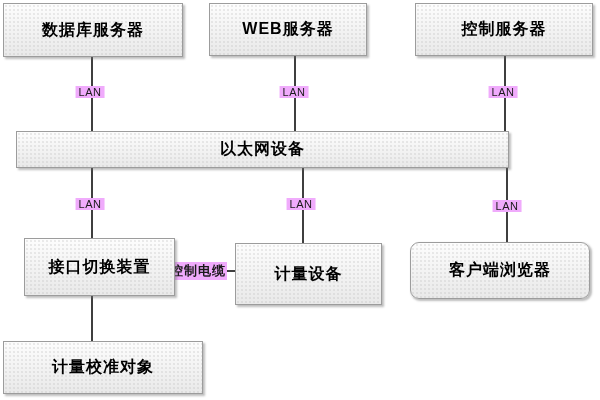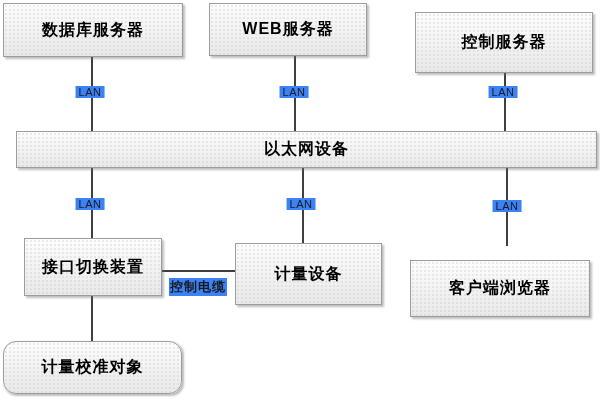--- a/index.html
+++ b/index.html
@@ -39,21 +39,21 @@
     background: #3f3f3f;
   }
   .hline {
     position: absolute;
     height: 2px;
     background: #3f3f3f;
   }
   .edge-label {
     position: absolute;
     transform: translate(-50%, -50%);
-    background: #3b82f6;
+    background: #f0abfc;
     padding: 0 3px;
     font-size: 11px;
     letter-spacing: 0.5px;
     color: #1a1a1a;
     white-space: nowrap;
   }
   .cable-label {
     font-size: 13px;
     font-weight: bold;
     letter-spacing: 1px;
@@ -73,24 +73,24 @@
   <div class="vline" style="left:506px; top:168px; height:78px;"></div>
   <div class="vline" style="left:91px; top:296px; height:45px;"></div>
   <div class="hline" style="left:162px; top:270px; width:73px;"></div>
 
   <div class="edge-label" style="left:90px; top:92px;">LAN</div>
   <div class="edge-label" style="left:294px; top:92px;">LAN</div>
   <div class="edge-label" style="left:503px; top:92px;">LAN</div>
   <div class="edge-label" style="left:90px; top:204px;">LAN</div>
   <div class="edge-label" style="left:301px; top:204px;">LAN</div>
   <div class="edge-label" style="left:507px; top:206px;">LAN</div>
-  <div class="edge-label cable-label" style="left:198px; top:287px;">控制电缆</div>
+  <div class="edge-label cable-label" style="left:198px; top:271px;">控制电缆</div>
 
   <div class="node" style="left:3px; top:3px; width:180px; height:54px;">数据库服务器</div>
   <div class="node" style="left:209px; top:3px; width:158px; height:53px;">WEB服务器</div>
-  <div class="node" style="left:415px; top:12px; width:178px; height:61px;">控制服务器</div>
-  <div class="node" style="left:16px; top:131px; width:581px; height:37px;">以太网设备</div>
-  <div class="node" style="left:24px; top:238px; width:138px; height:58px;">接口切换装置</div>
+  <div class="node" style="left:415px; top:3px; width:178px; height:53px;">控制服务器</div>
+  <div class="node" style="left:16px; top:131px; width:493px; height:37px;">以太网设备</div>
+  <div class="node" style="left:24px; top:238px; width:151px; height:58px;">接口切换装置</div>
   <div class="node" style="left:235px; top:243px; width:147px; height:62px;">计量设备</div>
-  <div class="node" style="left:410px; top:260px; width:180px; height:57px;">客户端浏览器</div>
-  <div class="node" style="left:3px; top:341px; width:179px; height:53px;border-radius:13px;">计量校准对象</div>
+  <div class="node" style="left:410px; top:242px; width:180px; height:57px;border-radius:9px;">客户端浏览器</div>
+  <div class="node" style="left:3px; top:341px; width:200px; height:53px;">计量校准对象</div>
 
 </div>
 
 </body></html>

